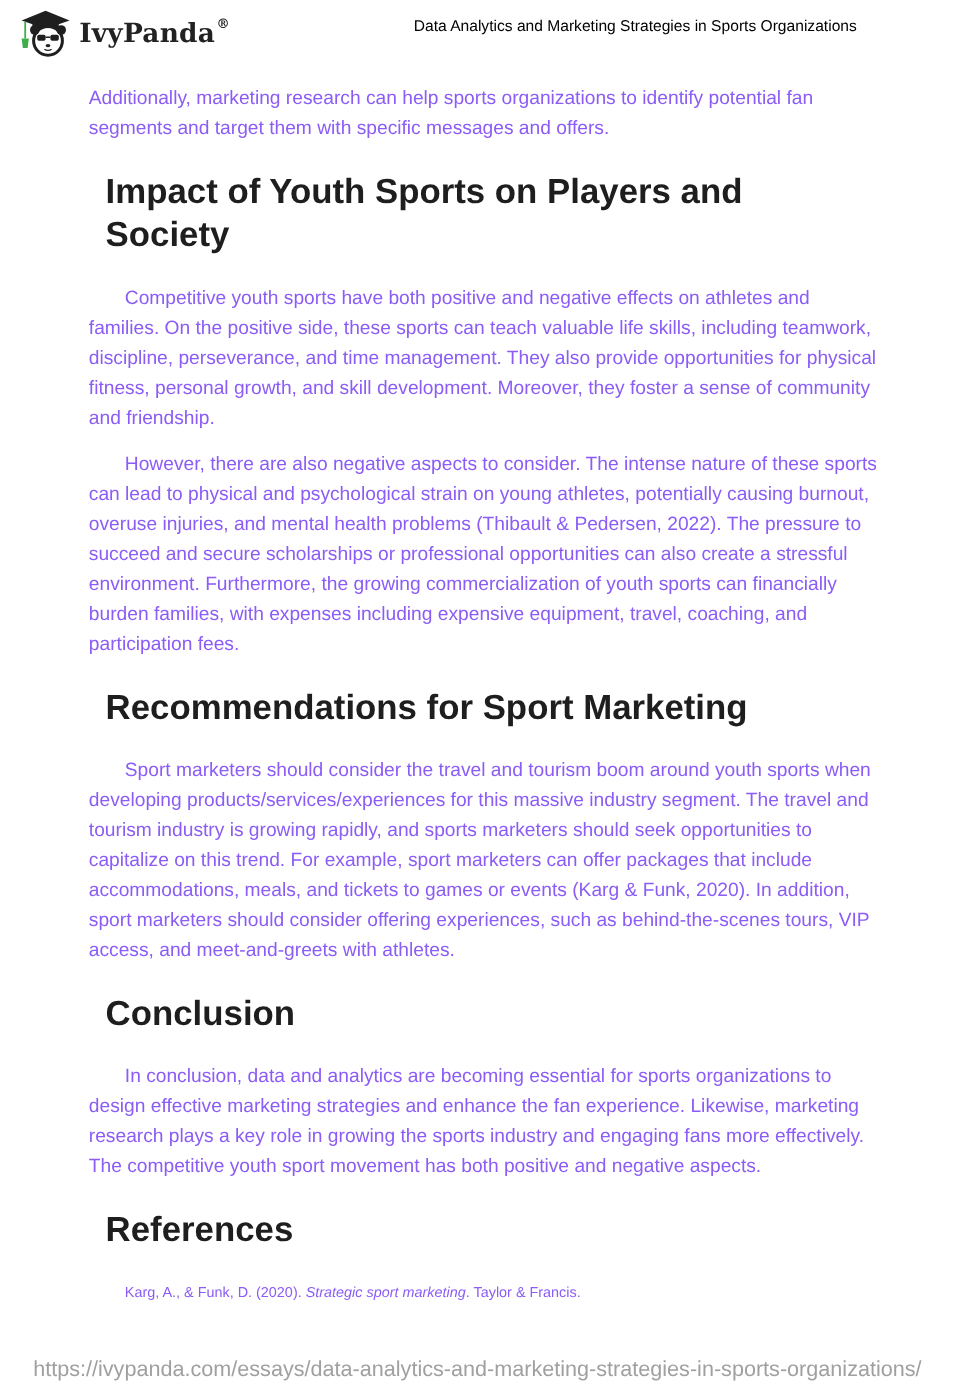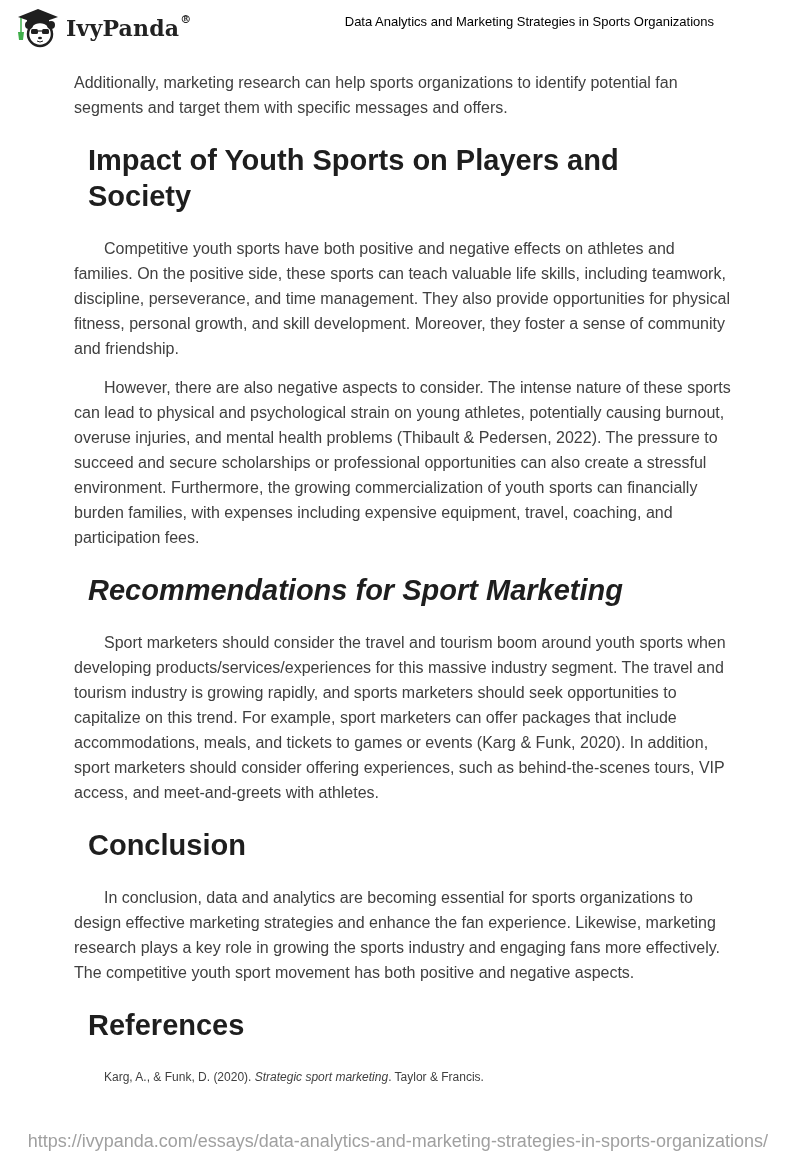--- a/index.html
+++ b/index.html
@@ -55,21 +55,21 @@
     .content {
       position: absolute;
       left: 74px;
       top: 70px;
       width: 660px;
     }
     p {
       margin: 0 0 14px 0;
       font-size: 16px;
       line-height: 25px;
-      color: #404040;
+      color: #8b5cf6;
     }
     p.indent { text-indent: 30px; }
     h2 {
       margin: 14px;
       font-size: 29px;
       font-weight: bold;
       color: #1e1e1e;
       line-height: 36px;
     }
     .ref {
@@ -118,21 +118,21 @@
   <div class="doc-title">Data Analytics and Marketing Strategies in Sports Organizations</div>
 </div>
 
 <div class="content">
   <p style="margin-bottom:22px;">Additionally, marketing research can help sports organizations to identify potential fan segments and target them with specific messages and offers.</p>
 
   <h2 style="margin-bottom:22px;">Impact of Youth Sports on Players and Society</h2>
   <p class="indent">Competitive youth sports have both positive and negative effects on athletes and families. On the positive side, these sports can teach valuable life skills, including teamwork, discipline, perseverance, and time management. They also provide opportunities for physical fitness, personal growth, and skill development. Moreover, they foster a sense of community and friendship.</p>
   <p class="indent" style="margin-bottom:22px;">However, there are also negative aspects to consider. The intense nature of these sports can lead to physical and psychological strain on young athletes, potentially causing burnout, overuse injuries, and mental health problems (Thibault &amp; Pedersen, 2022). The pressure to succeed and secure scholarships or professional opportunities can also create a stressful environment. Furthermore, the growing commercialization of youth sports can financially burden families, with expenses including expensive equipment, travel, coaching, and participation fees.</p>
 
-  <h2 style="margin-bottom:22px;font-style:italic;">Recommendations for Sport Marketing</h2>
+  <h2 style="margin-bottom:22px;">Recommendations for Sport Marketing</h2>
   <p class="indent" style="margin-bottom:22px;">Sport marketers should consider the travel and tourism boom around youth sports when developing products/services/experiences for this massive industry segment. The travel and tourism industry is growing rapidly, and sports marketers should seek opportunities to capitalize on this trend. For example, sport marketers can offer packages that include accommodations, meals, and tickets to games or events (Karg &amp; Funk, 2020). In addition, sport marketers should consider offering experiences, such as behind-the-scenes tours, VIP access, and meet-and-greets with athletes.</p>
 
   <h2 style="margin-bottom:22px;">Conclusion</h2>
   <p class="indent" style="margin-bottom:22px;">In conclusion, data and analytics are becoming essential for sports organizations to design effective marketing strategies and enhance the fan experience. Likewise, marketing research plays a key role in growing the sports industry and engaging fans more effectively. The competitive youth sport movement has both positive and negative aspects.</p>
 
   <h2 style="margin-bottom:22px;">References</h2>
   <p class="ref"><span>Karg, A., &amp; Funk, D. (2020). </span><em>Strategic sport marketing</em><span>. Taylor &amp; Francis.</span></p>
 </div>
 
 <div class="footer-url">https://ivypanda.com/essays/data-analytics-and-marketing-strategies-in-sports-organizations/</div>

